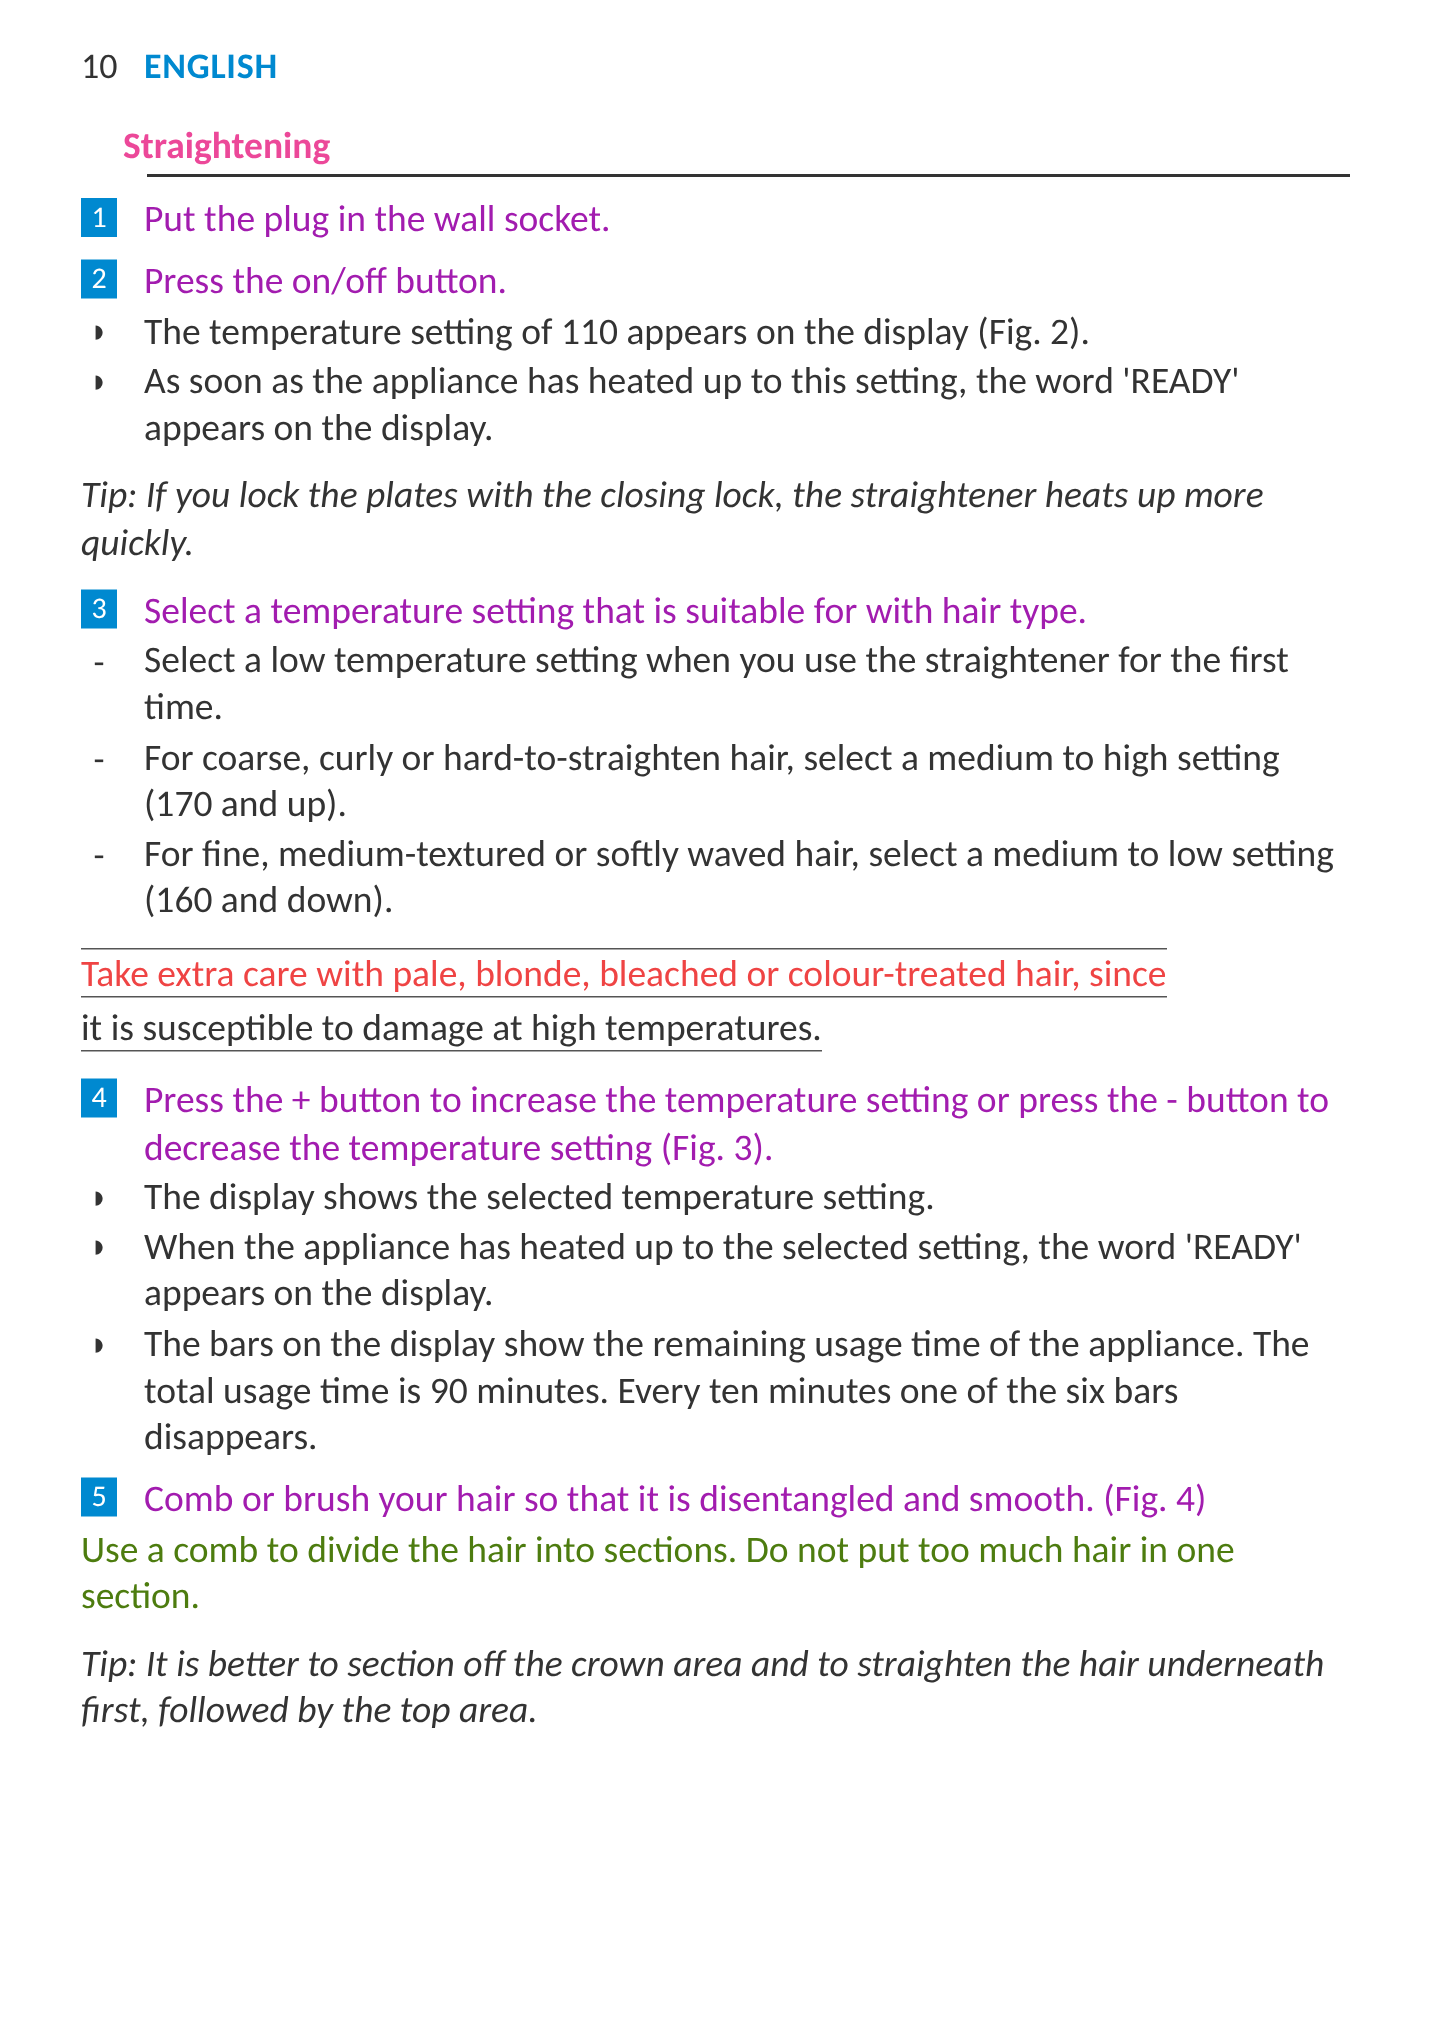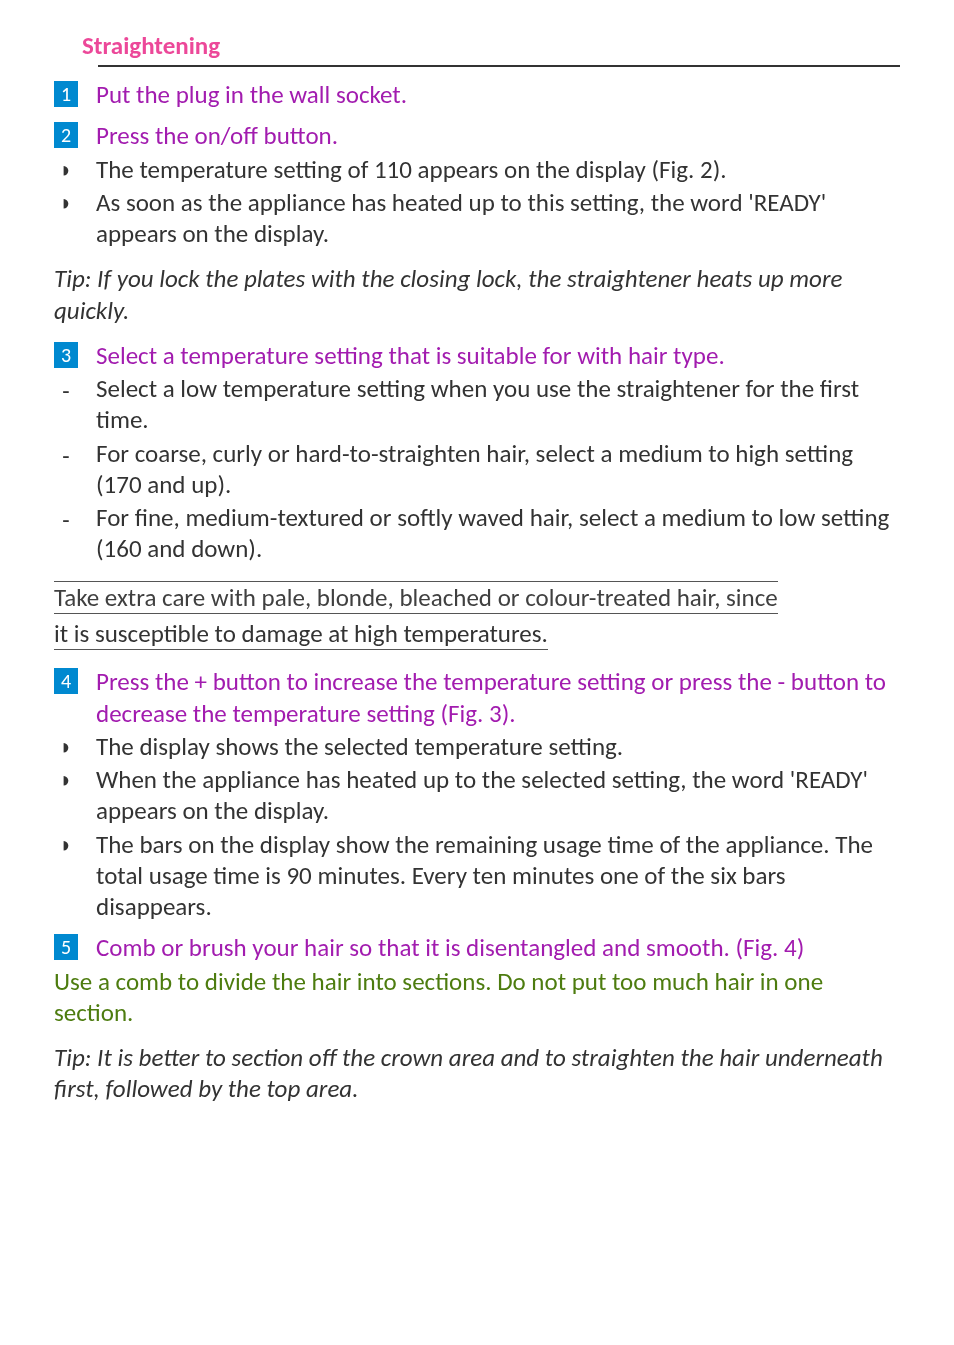--- a/index.html
+++ b/index.html
@@ -97,21 +97,21 @@
     font-size: 25px;
     color: #4d7c0f;
     line-height: 1.25;
     margin: 2px 0;
   }
   .warning-row {
     margin: 14px 0 14px 0;
   }
   .warning-line1 {
     font-size: 25px;
-    color: #404040;
+    color: #ef4444;
     border-top: 1px solid #555;
     border-bottom: 1px solid #555;
     display: inline;
     line-height: 1.5;
     padding: 0;
   }
   .warning-line2 {
     font-size: 25px;
     color: #333;
     border-bottom: 1px solid #555;
@@ -122,20 +122,24 @@
     font-size: 25px;
     color: #333;
     line-height: 1.35;
   }
 </style>
 </head>
 <body>
 
 <div class="page">
 
+  <div class="header">
+    <span class="page-num">10</span>
+    <span class="lang">ENGLISH</span>
+  </div>
 
   <div class="section-title">Straightening</div>
   <hr class="section-rule">
 
   <div class="step">
     <div class="step-badge">1</div>
     <div class="step-text">Put the plug in the wall socket.</div>
   </div>
 
   <div class="step">

